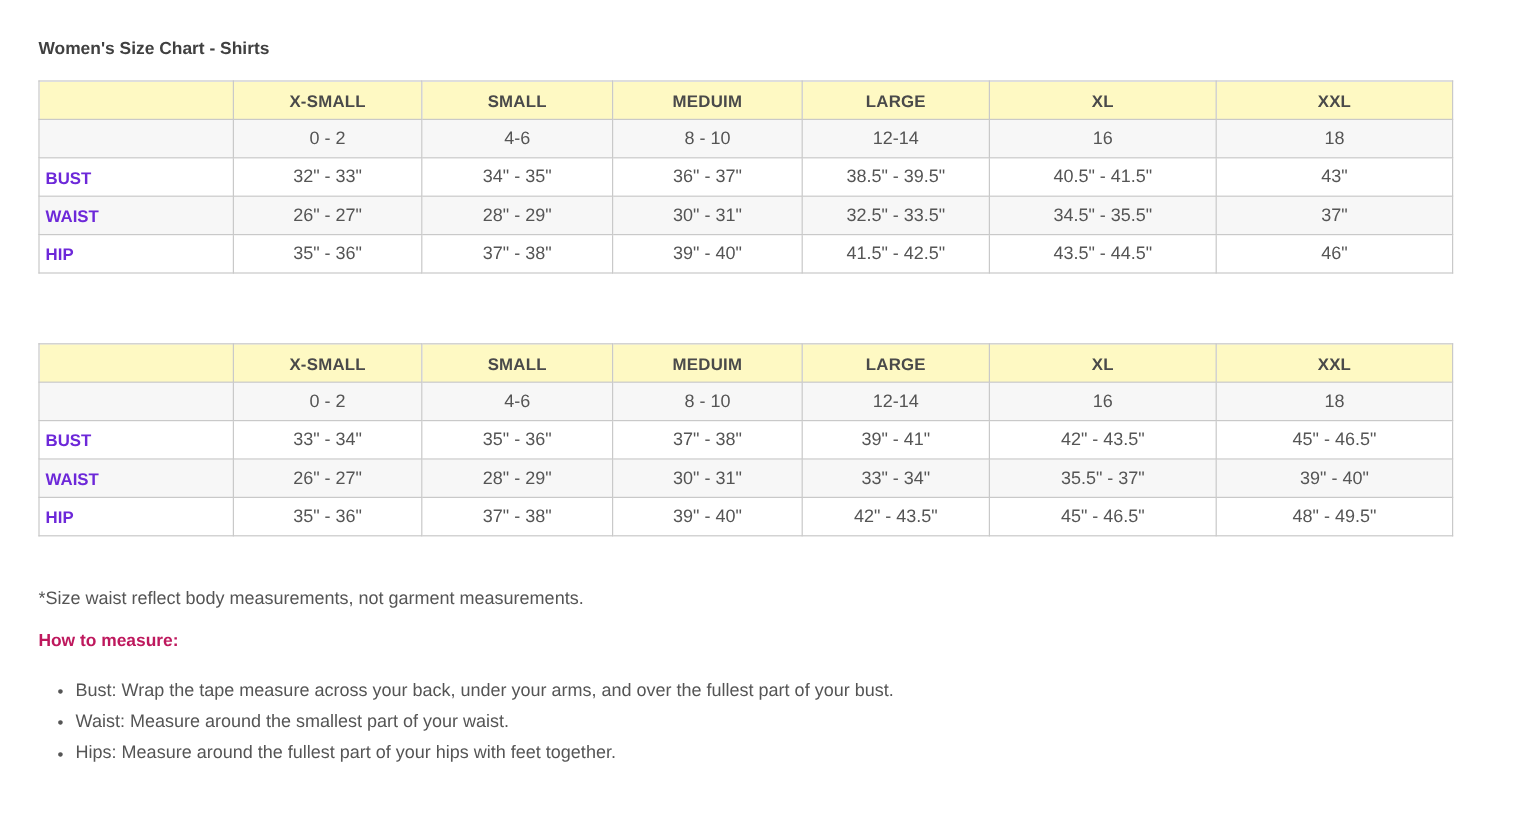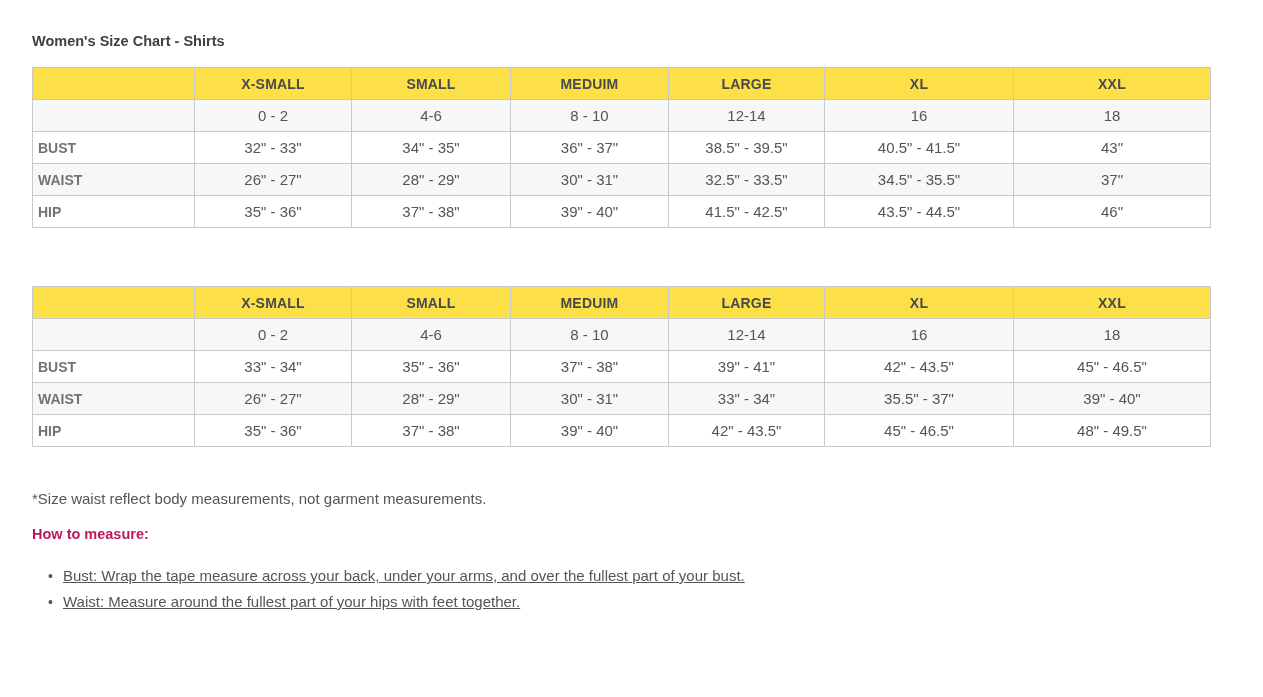--- a/index.html
+++ b/index.html
@@ -38,28 +38,28 @@
     padding: 0 4px;
     color: #555555;
     overflow: hidden;
     white-space: nowrap;
   }
   .size-table thead th {
     font-weight: bold;
     font-size: 14px;
     color: #4a4a4a;
     letter-spacing: 0.2px;
-    background: #fde047;
+    background: #fef9c3;
   }
   .size-table td.row-label {
     text-align: left;
     padding-left: 5px;
     font-weight: bold;
     font-size: 14px;
-    color: #737373;
+    color: #6d28d9;
   }
   .size-table tbody tr:nth-child(odd) { background: #f7f7f7; }
   .size-table tbody tr:nth-child(even) { background: #ffffff; }
 
   .section-outerwear { margin-top: 58px; }
 
   .disclaimer {
     margin: 42px 0 0 0;
     font-size: 15px;
     line-height: 19px;
@@ -69,21 +69,20 @@
     margin: 18px 0 0 0;
     font-size: 14.5px;
     line-height: 17px;
     font-weight: bold;
     color: #be185d;
   }
   .measure-list {
     margin: 20px 0 0 0;
     padding: 0 0 0 31px;
     list-style: none;
-    text-decoration: underline;
   }
   .measure-list li {
     position: relative;
     font-size: 15px;
     line-height: 26px;
     color: #555555;
   }
   .measure-list li::before {
     content: "\2022";
     position: absolute;
@@ -224,16 +223,17 @@
         </tbody>
       </table>
   </section>
 
   <p class="disclaimer">*Size waist reflect body measurements, not garment measurements.</p>
 
   <p class="measure-heading">How to measure:</p>
 
   <ul class="measure-list">
       <li>Bust: Wrap the tape measure across your back, under your arms, and over the fullest part of your bust.</li>
-      <li>Waist: Measure around the fullest part of your hips with feet together.</li>
+      <li>Waist: Measure around the smallest part of your waist.</li>
+      <li>Hips: Measure around the fullest part of your hips with feet together.</li>
     </ul>
 
 </div>
 
 </body></html>

